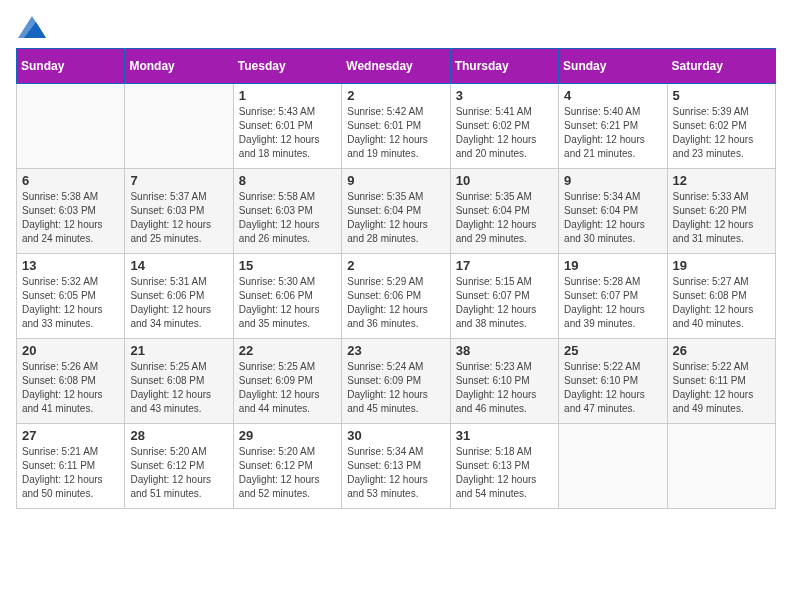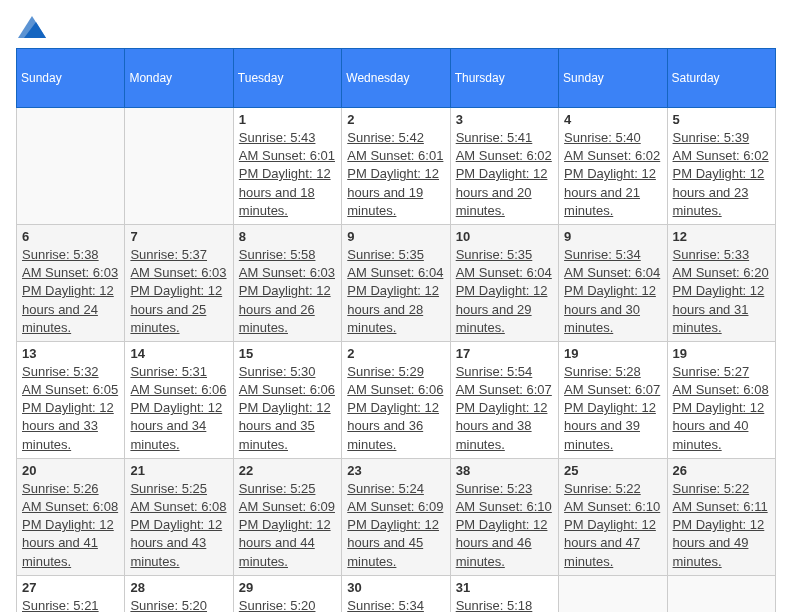--- a/index.html
+++ b/index.html
@@ -53,26 +53,26 @@
     .location-title {
       font-size: 16px;
       color: #333;
     }
     .calendar-table {
       width: 100%;
       border-collapse: collapse;
       font-size: 11px;
     }
     .calendar-table th {
-      background: #3b82f6;
+      background: #a21caf;
       color: #fff;
-      padding: 22px 4px;
+      padding: 10px 4px;
       text-align: left;
       font-size: 12px;
-      font-weight: normal;
+      font-weight: bold;
       border: 1px solid #1565c0;
     }
     .calendar-table td {
       border: 1px solid #ccc;
       vertical-align: top;
       padding: 4px 5px;
       height: 85px;
       width: 107px;
       background: #fff;
     }
@@ -83,24 +83,23 @@
       background: #f9f9f9;
     }
     .day-number {
       font-size: 13px;
       font-weight: bold;
       color: #333;
       display: block;
       margin-bottom: 2px;
     }
     .day-info {
-      font-size: 13px;
+      font-size: 10px;
       color: #444;
       line-height: 1.4;
-      text-decoration: underline;
     }
   </style>
 </head>
 <body>
 
 <div class="header">
   <div class="logo">
     <div class="logo-text">
       <span class="logo-general"></span>
       <svg class="logo-icon" viewBox="0 0 28 22" xmlns="http://www.w3.org/2000/svg">
@@ -148,21 +147,21 @@
         </td>
         <td>
           <span class="day-number">3</span>
           <div class="day-info">Sunrise: 5:41 AM
 Sunset: 6:02 PM
 Daylight: 12 hours and 20 minutes.</div>
         </td>
         <td>
           <span class="day-number">4</span>
           <div class="day-info">Sunrise: 5:40 AM
-Sunset: 6:02 PM
+Sunset: 6:21 PM
 Daylight: 12 hours and 21 minutes.</div>
         </td>
         <td>
           <span class="day-number">5</span>
           <div class="day-info">Sunrise: 5:39 AM
 Sunset: 6:02 PM
 Daylight: 12 hours and 23 minutes.</div>
         </td>
       </tr>
       <tr>
@@ -229,21 +228,21 @@
 Daylight: 12 hours and 35 minutes.</div>
         </td>
         <td>
           <span class="day-number">2</span>
           <div class="day-info">Sunrise: 5:29 AM
 Sunset: 6:06 PM
 Daylight: 12 hours and 36 minutes.</div>
         </td>
         <td>
           <span class="day-number">17</span>
-          <div class="day-info">Sunrise: 5:54 AM
+          <div class="day-info">Sunrise: 5:15 AM
 Sunset: 6:07 PM
 Daylight: 12 hours and 38 minutes.</div>
         </td>
         <td>
           <span class="day-number">19</span>
           <div class="day-info">Sunrise: 5:28 AM
 Sunset: 6:07 PM
 Daylight: 12 hours and 39 minutes.</div>
         </td>
         <td>

